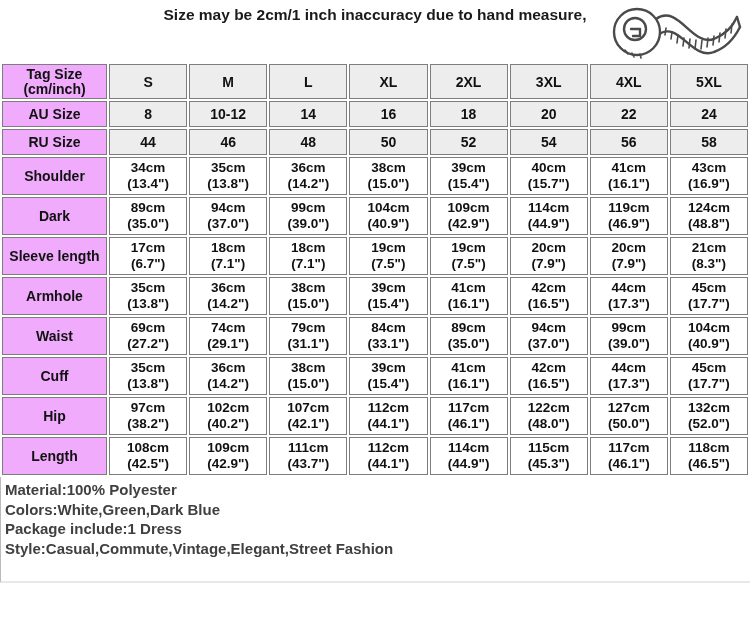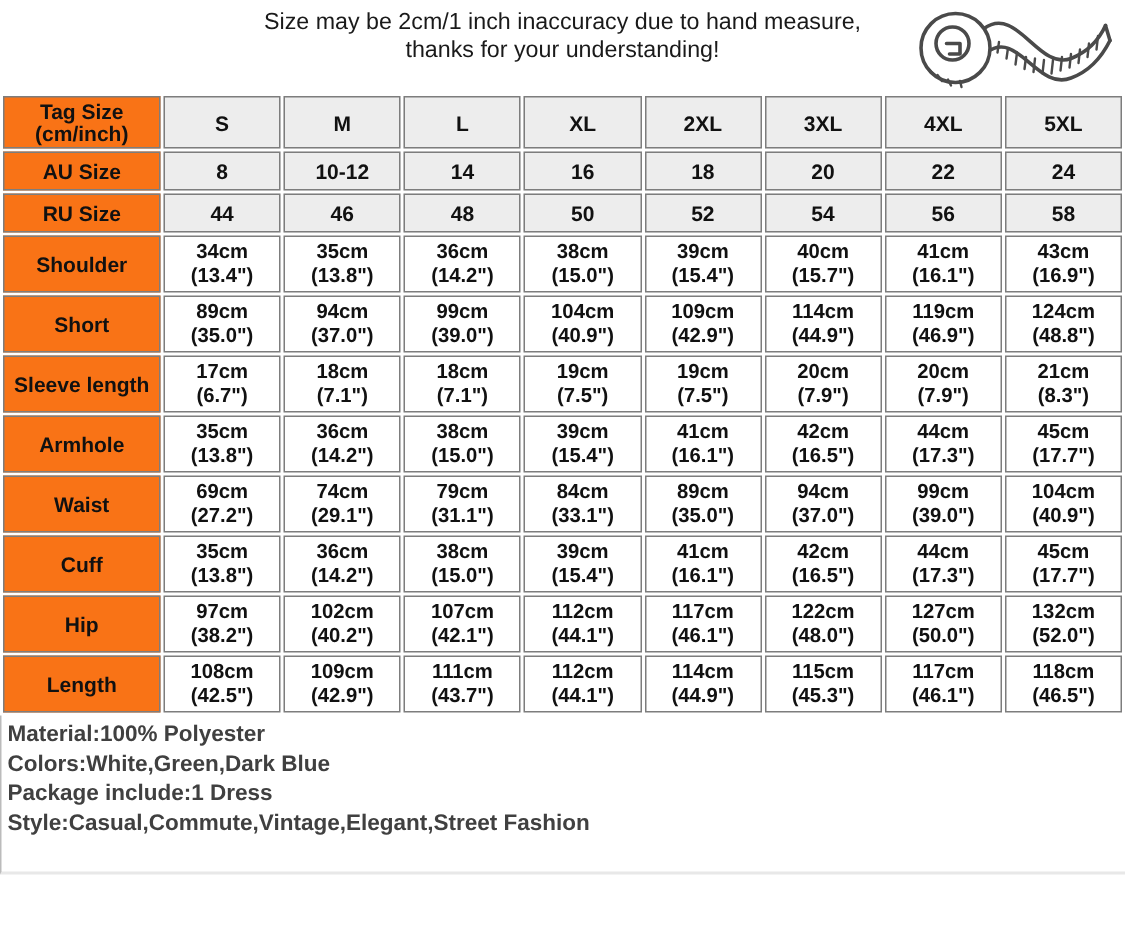--- a/index.html
+++ b/index.html
@@ -7,21 +7,21 @@
     width: 750px; height: 618px;
     font-family: "Liberation Sans", sans-serif;
     color: #111;
     overflow: hidden;
   }
   
   .header { position: relative; height: 62px; }
   .disclaimer {
     padding-top: 5px;
     text-align: center;
-    font-weight: normal;
+    font-weight: bold;
     font-size: 15.5px;
     line-height: 19px;
     color: #1a1a1a;
   }
   .tape-wrap { position: absolute; top: 1px; right: 6px; width: 140px; height: 60px; }
   .tape-wrap svg { display: block; }
 
   
   table.size-chart {
     border-collapse: separate;
@@ -33,21 +33,21 @@
   table.size-chart td {
     border: 1px solid #7d7d7d;
     text-align: center;
     vertical-align: middle;
     font-weight: bold;
     padding: 0;
     overflow: hidden;
   }
   td.label-cell {
     width: 103px;
-    background: #f97316;
+    background: #f0abfc;
     font-size: 14px;
     line-height: 15px;
   }
   tr.size-row td.data { background: #ededed; font-size: 14px; height: 24px; }
   tr.row-tall td { height: 33px; }
   tr.meas-row td.data { background: #ffffff; font-size: 13.5px; height: 36px; }
   tr.meas-row td.data div { line-height: 16.5px; }
   tr.meas-row td.label-cell { height: 36px; margin-left: 44px; }
 
   
@@ -64,21 +64,20 @@
     color: #404040;
     white-space: nowrap;
   }
 </style>
 </head>
 <body>
 
 <div class="header">
   <div class="disclaimer">
     <div>Size may be 2cm/1 inch inaccuracy due to hand measure,</div>
-    <div>thanks for your understanding!</div>
   </div>
   <div class="tape-wrap">
     <svg width="140" height="60" viewBox="0 0 140 60" fill="none" stroke="#4a4a4a" stroke-width="2.4" stroke-linecap="round" stroke-linejoin="round">
 
       <path d="M52 18 C 74 2, 88 46, 110 38 C 120 34 128 27 133 16" fill="#ffffff" stroke="#4a4a4a"></path>
       <path d="M54 34 C 74 18, 88 60, 110 51 C 121 47 130 38 136 26" fill="none"></path>
       <path d="M133 16 L136 26"></path>
 
       <path d="M62 27 L61 34" stroke-width="1.6"></path>
       <path d="M68 31 L67 38" stroke-width="1.6"></path>
@@ -172,21 +171,21 @@
         <td class="data">
           <div>41cm</div>
           <div>(16.1")</div>
         </td>
         <td class="data">
           <div>43cm</div>
           <div>(16.9")</div>
         </td>
       </tr>
       <tr class="meas-row">
-        <td class="label-cell">Short</td>
+        <td class="label-cell">Dark</td>
         <td class="data">
           <div>89cm</div>
           <div>(35.0")</div>
         </td>
         <td class="data">
           <div>94cm</div>
           <div>(37.0")</div>
         </td>
         <td class="data">
           <div>99cm</div>

